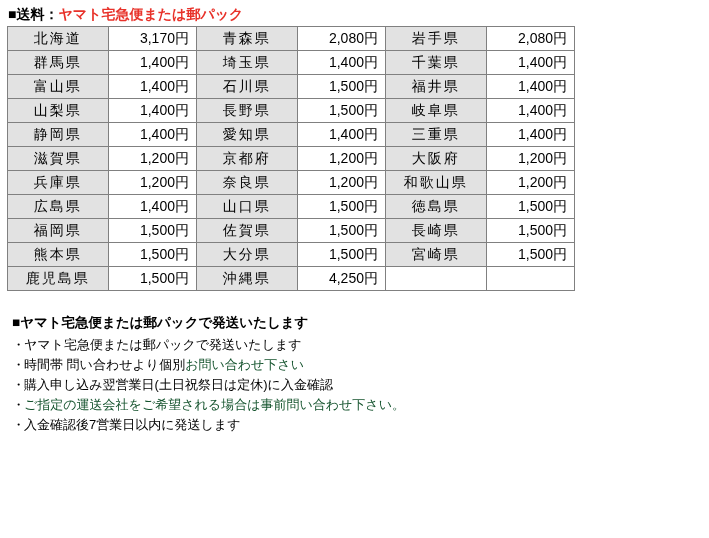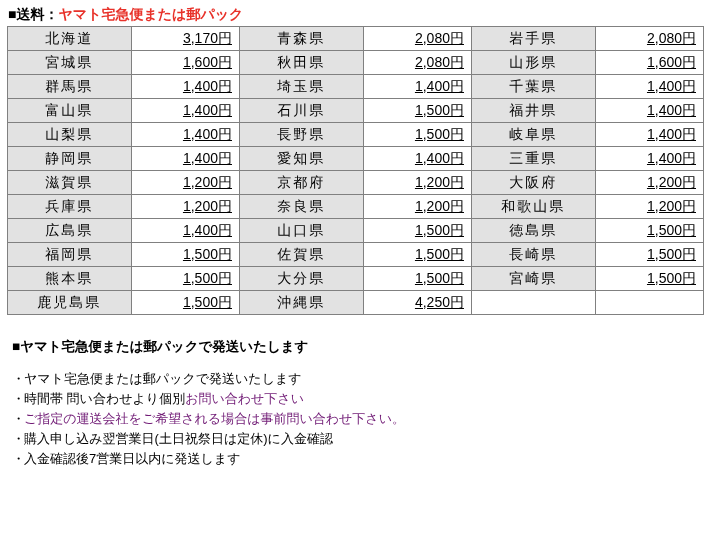--- a/index.html
+++ b/index.html
@@ -37,21 +37,21 @@
     color: #000000;
   }
   .heading .accent {
     color: #e8322a;
   }
 
   
   table.shipping {
     border-collapse: collapse;
     table-layout: fixed;
-    width: 697px;
+    width: 568px;
     margin-left: 1px;
     background: #ffffff;
   }
   table.shipping td {
     border: 1px solid #808080;
     height: 23px;
     font-size: 14px;
     padding: 0 7px;
     white-space: nowrap;
     overflow: hidden;
@@ -60,43 +60,42 @@
     background: #e2e2e2;
     text-align: center;
     font-weight: normal;
     letter-spacing: 2px;
     width: 82px;
   }
   td.fee {
     background: #ffffff;
     text-align: right;
     width: 70px;
-    text-decoration: underline;
   }
   td.empty {
     background: #ffffff;
   }
 
   
   .notes {
     margin-top: 22px;
     margin-left: 6px;
     font-size: 13px;
     line-height: 20px;
   }
   .note-line {
     white-space: nowrap;
   }
   .note-line.bold {
     font-weight: bold;
     font-size: 13.5px;
-    margin-bottom: 12px;
+    margin-bottom: 2px;
   }
   .red {
-    color: #701a75;
+    color: #14532d;
     margin-top: 48px;
   }
   .bullet {
     display: inline-block;
     width: 12px;
   }
 </style>
 </head>
 <body>
 
@@ -110,28 +109,20 @@
     <tbody>
         <tr>
           <td class="pref">北海道</td>
           <td class="fee">3,170円</td>
           <td class="pref">青森県</td>
           <td class="fee">2,080円</td>
           <td class="pref">岩手県</td>
           <td class="fee">2,080円</td>
         </tr>
         <tr>
-          <td class="pref">宮城県</td>
-          <td class="fee">1,600円</td>
-          <td class="pref">秋田県</td>
-          <td class="fee">2,080円</td>
-          <td class="pref">山形県</td>
-          <td class="fee">1,600円</td>
-        </tr>
-        <tr>
           <td class="pref">群馬県</td>
           <td class="fee">1,400円</td>
           <td class="pref">埼玉県</td>
           <td class="fee">1,400円</td>
           <td class="pref">千葉県</td>
           <td class="fee">1,400円</td>
         </tr>
         <tr>
           <td class="pref">富山県</td>
           <td class="fee">1,400円</td>
@@ -205,20 +196,20 @@
           <td class="empty"></td>
         </tr>
       </tbody>
   </table>
 
   <div class="notes">
     <div class="note-line bold">■ヤマト宅急便または郵パックで発送いたします</div>
     <div>
         <div class="note-line"><span class="bullet">・</span><span>ヤマト宅急便または郵パックで発送いたします</span></div>
         <div class="note-line"><span class="bullet">・</span><span>時間帯 問い合わせより個別</span><span class="red">お問い合わせ下さい</span></div>
+        <div class="note-line"><span class="bullet">・</span><span>購入申し込み翌営業日(土日祝祭日は定休)に入金確認</span></div>
         <div class="note-line"><span class="bullet">・</span><span class="red">ご指定の運送会社をご希望される場合は事前問い合わせ下さい。</span></div>
-        <div class="note-line"><span class="bullet">・</span><span>購入申し込み翌営業日(土日祝祭日は定休)に入金確認</span></div>
         <div class="note-line"><span class="bullet">・</span><span>入金確認後7営業日以内に発送します</span></div>
       </div>
 
   </div>
 
 </div>
 
 </body></html>

